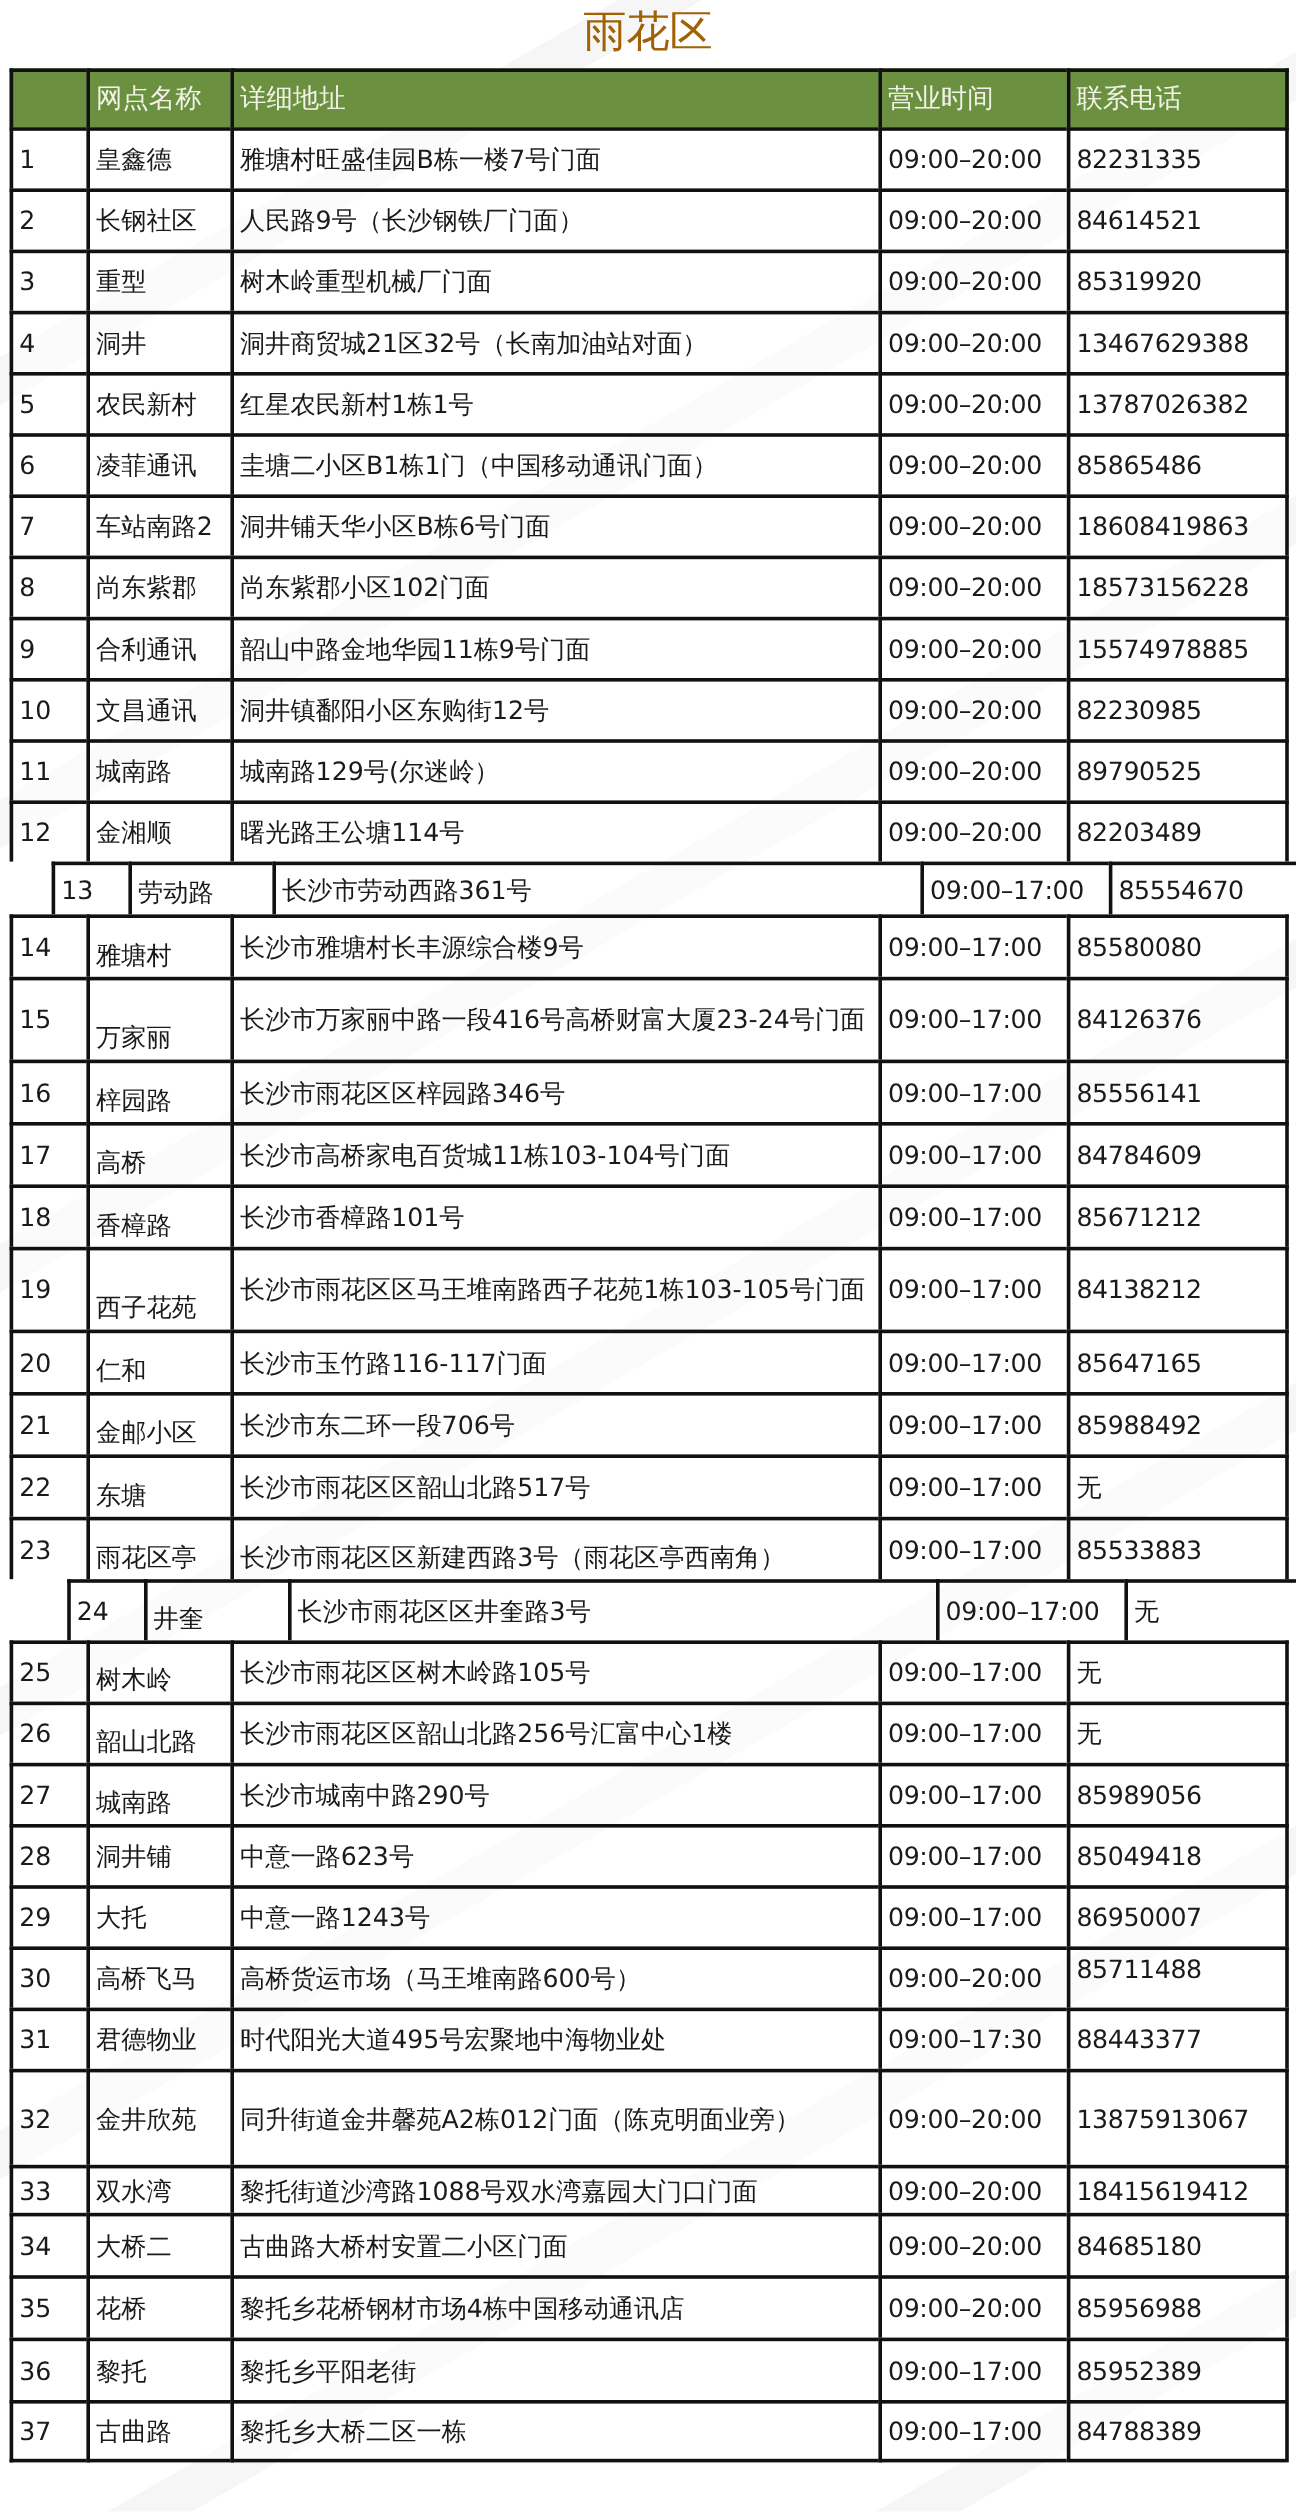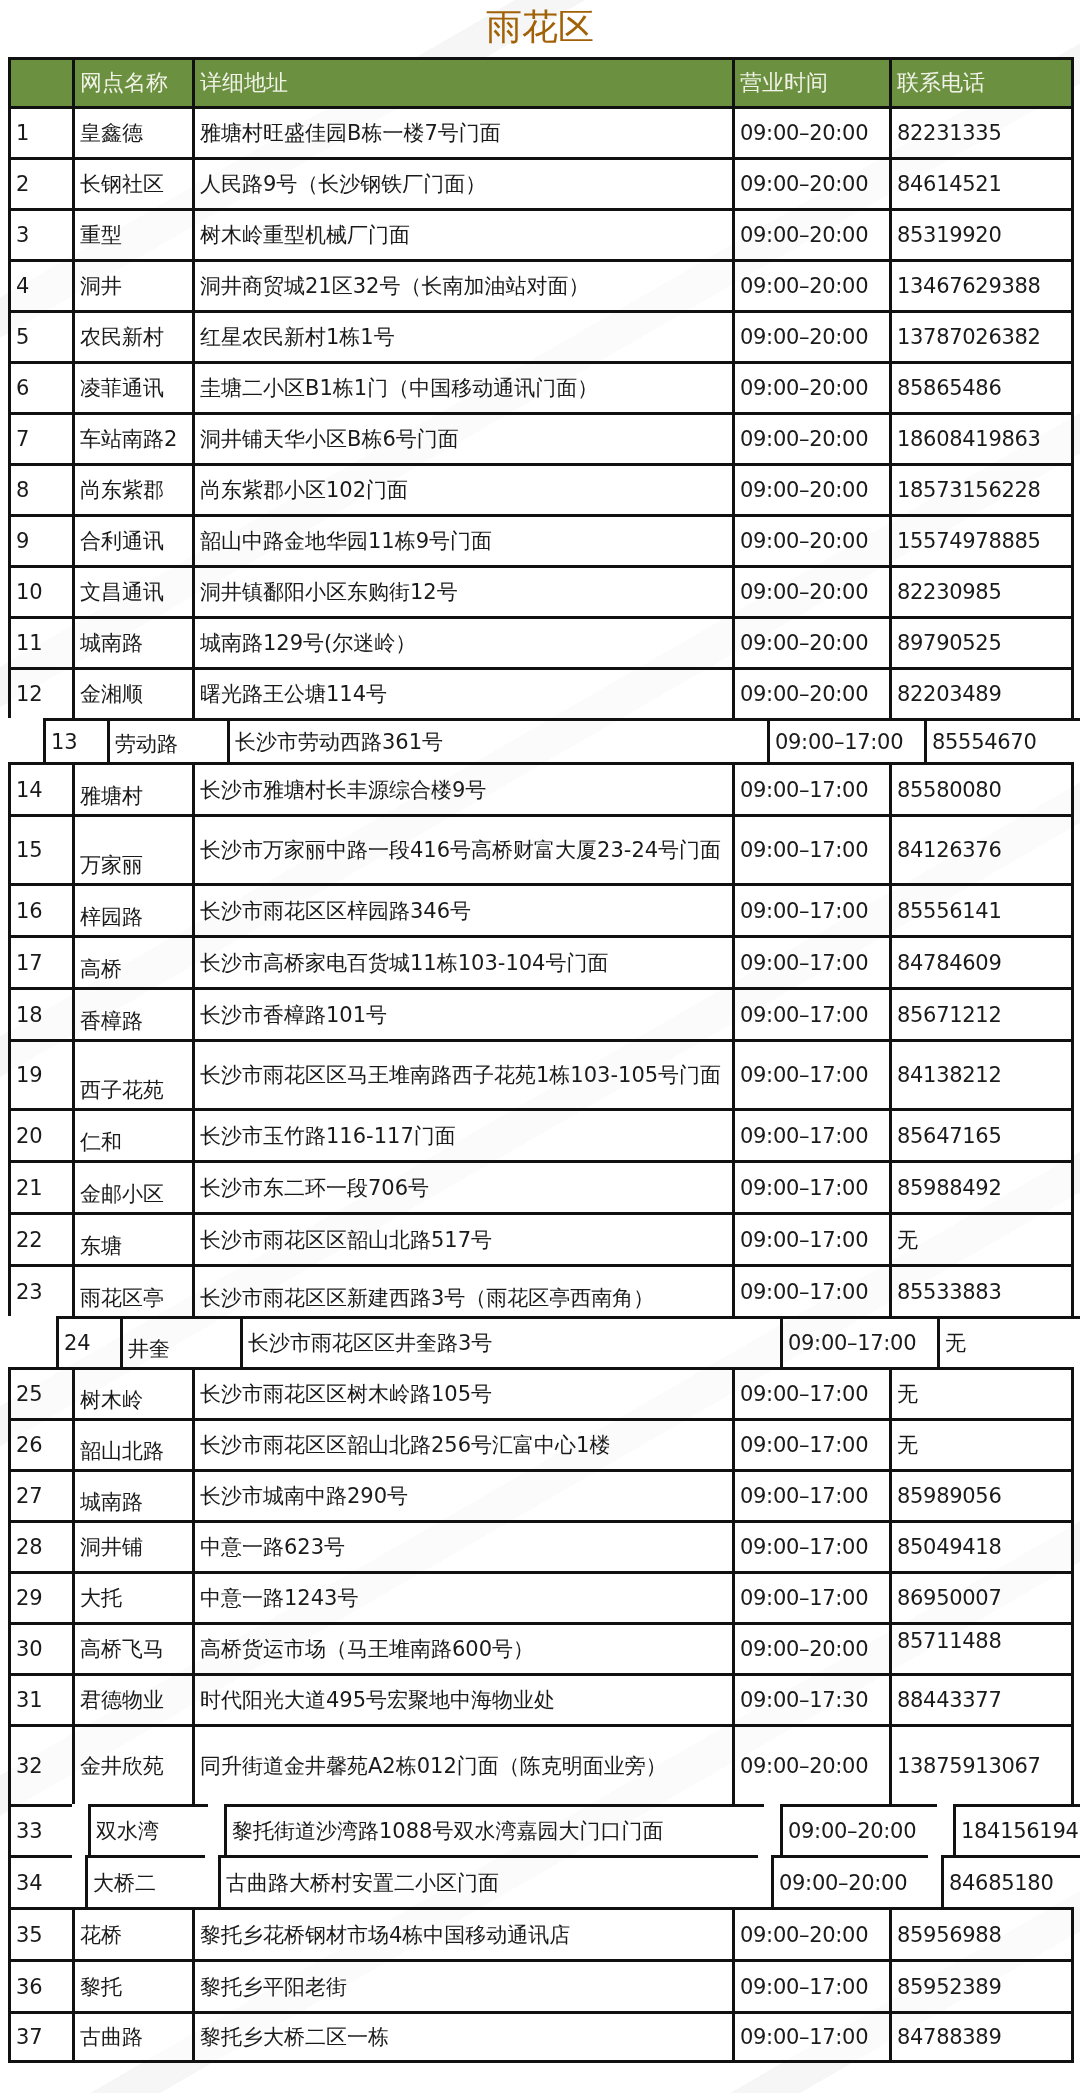--- a/index.html
+++ b/index.html
@@ -302,28 +302,28 @@
         <div class="cell hours">09:00–17:30</div>
         <div class="cell phone">88443377</div>
       </div>
       <div class="row data" style="height: 80px;">
         <div class="cell num">32</div>
         <div class="cell name">金井欣苑</div>
         <div class="cell addr">同升街道金井馨苑A2栋012门面（陈克明面业旁）</div>
         <div class="cell hours">09:00–20:00</div>
         <div class="cell phone">13875913067</div>
       </div>
-      <div class="row data" style="height: 51px; gap: 16px;">
+      <div class="row data" style="height: 40px;">
         <div class="cell num">33</div>
         <div class="cell name">双水湾</div>
         <div class="cell addr">黎托街道沙湾路1088号双水湾嘉园大门口门面</div>
         <div class="cell hours">09:00–20:00</div>
         <div class="cell phone">18415619412</div>
       </div>
-      <div class="row data" style="height: 52px; gap: 13px;">
+      <div class="row data" style="height: 52px;">
         <div class="cell num">34</div>
         <div class="cell name">大桥二</div>
         <div class="cell addr">古曲路大桥村安置二小区门面</div>
         <div class="cell hours">09:00–20:00</div>
         <div class="cell phone">84685180</div>
       </div>
       <div class="row data" style="height: 52px;">
         <div class="cell num">35</div>
         <div class="cell name">花桥</div>
         <div class="cell addr">黎托乡花桥钢材市场4栋中国移动通讯店</div>

